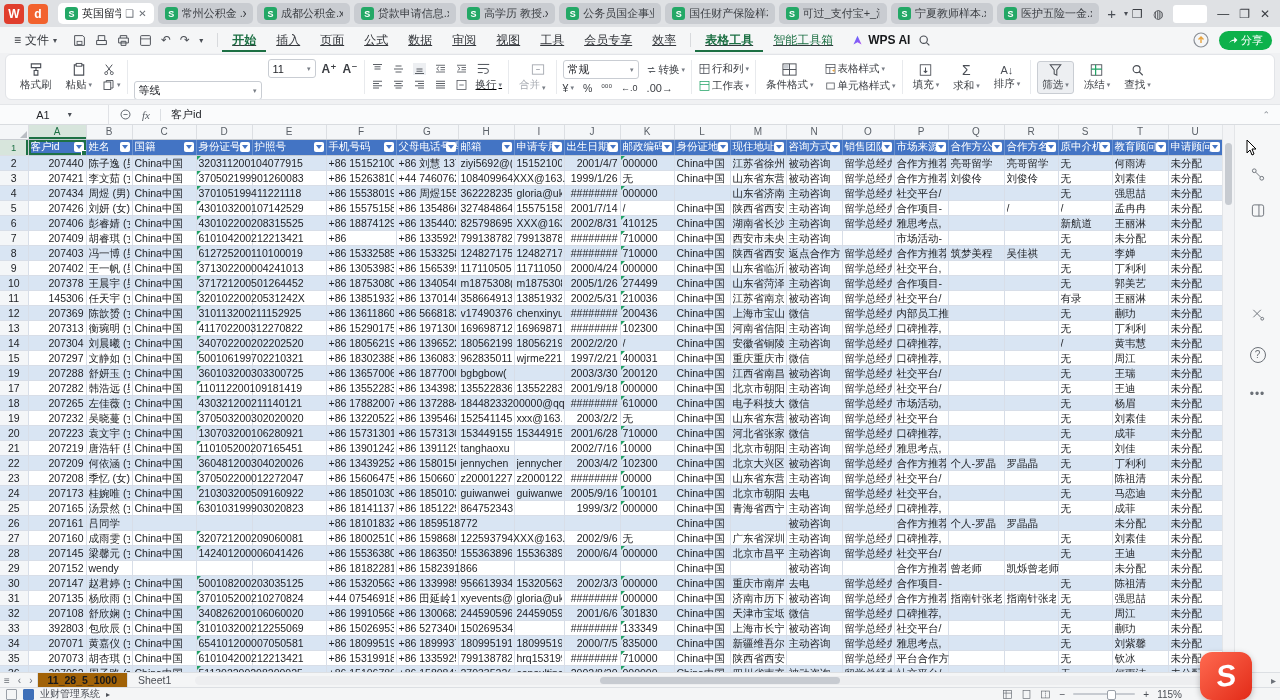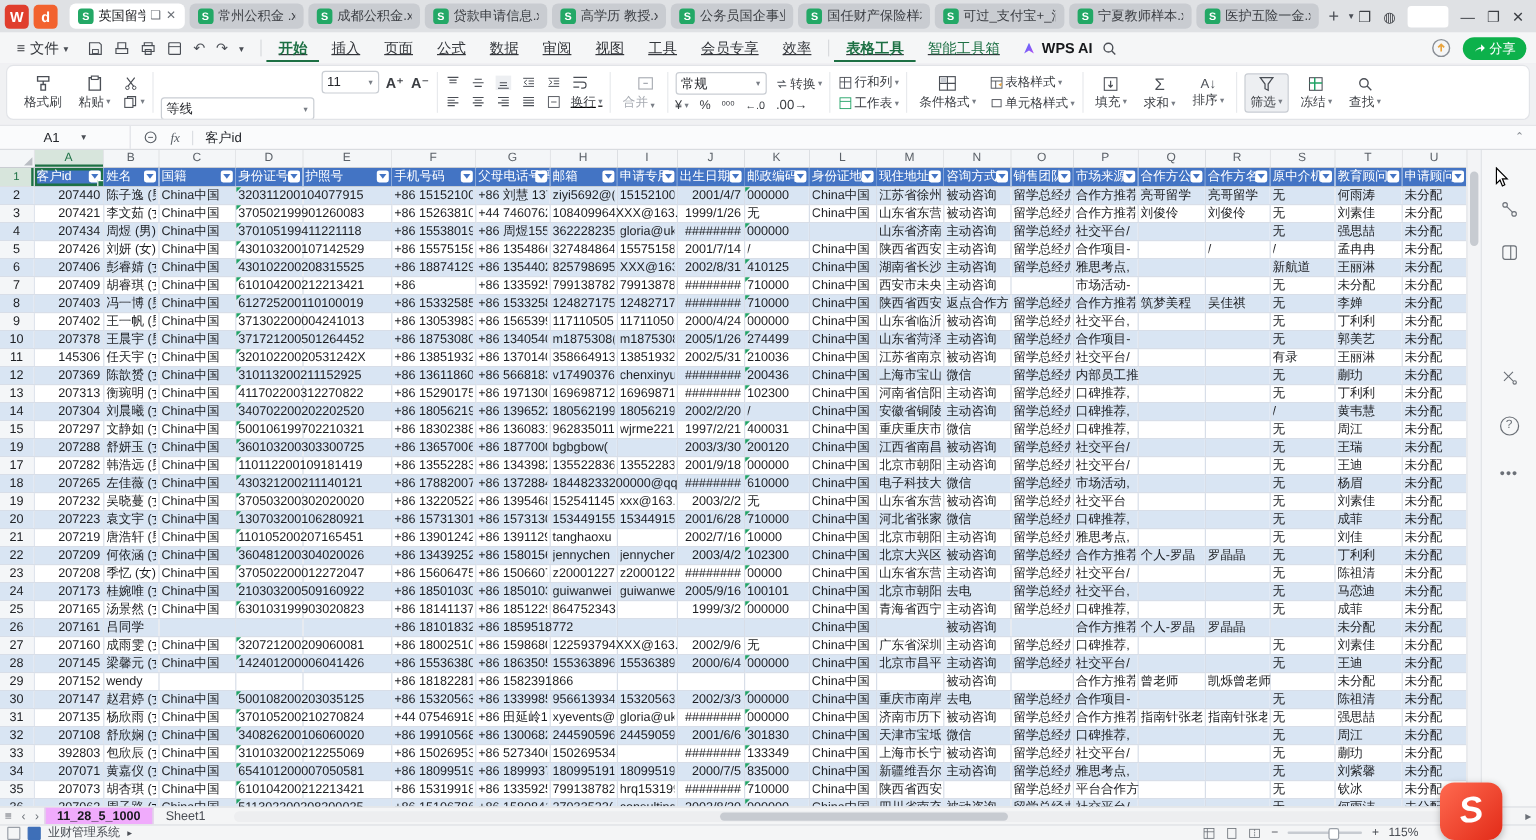--- a/index.html
+++ b/index.html
@@ -102,21 +102,21 @@
   
   .vscroll{position:absolute;left:1222px;top:125px;width:12px;height:547px;background:#F3F4F6;border-left:1px solid #E3E5E8;box-sizing:border-box;}
   .vthumb{position:absolute;left:2px;top:18px;width:7px;height:62px;background:#C7CBD1;border-radius:4px;}
   .rail{position:absolute;left:1234px;top:125px;width:46px;height:547px;background:#F6F7F8;border-left:1px solid #E3E5E8;box-sizing:border-box;}
   .railic{position:absolute;left:50%;transform:translateX(-50%);color:#6B7077;}
   
   .sheetbar{position:absolute;left:0;top:672px;width:1280px;height:15px;background:#F4F5F6;border-top:1px solid #DCDFE3;
             display:flex;align-items:center;font-size:10.5px;color:#4A4E55;box-sizing:border-box;}
   .snav{padding:0 4px;color:#6B7077;font-size:10px;}
   .stab{padding:0 10px;height:100%;display:flex;align-items:center;}
-  .stab.active{background:#f0abfc;color:#17191C;font-weight:bold;border-right:1px solid #DCDFE3;border-left:1px solid #DCDFE3;}
+  .stab.active{background:#a16207;color:#17191C;font-weight:bold;border-right:1px solid #DCDFE3;border-left:1px solid #DCDFE3;}
   .hscroll{position:relative;flex:1;height:9px;margin:0 14px;background:#EDEEF0;border-radius:5px;}
   .hthumb{position:absolute;left:405px;top:1px;width:240px;height:7px;background:#C7CBD1;border-radius:4px;}
   
   .statusbar{position:absolute;left:0;top:687px;width:1280px;height:13px;background:#F4F5F6;border-top:1px solid #DCDFE3;
              display:flex;align-items:center;font-size:10px;color:#4A4E55;padding:0 6px;box-sizing:border-box;gap:6px;}
   .sic{width:9px;height:9px;border:1px solid #9AA0A8;border-radius:1px;display:inline-block;}
   .sic.blue{background:#3E6FB8;border-color:#3E6FB8;}
   .statusright{margin-left:auto;display:flex;align-items:center;gap:8px;padding-right:92px;}
   .ztrack{position:relative;width:62px;height:2px;background:#C7CBD1;border-radius:1px;}
   .zthumb{position:absolute;left:34px;top:-3px;width:7px;height:8px;background:#fff;border:1px solid #9AA0A8;border-radius:2px;}

